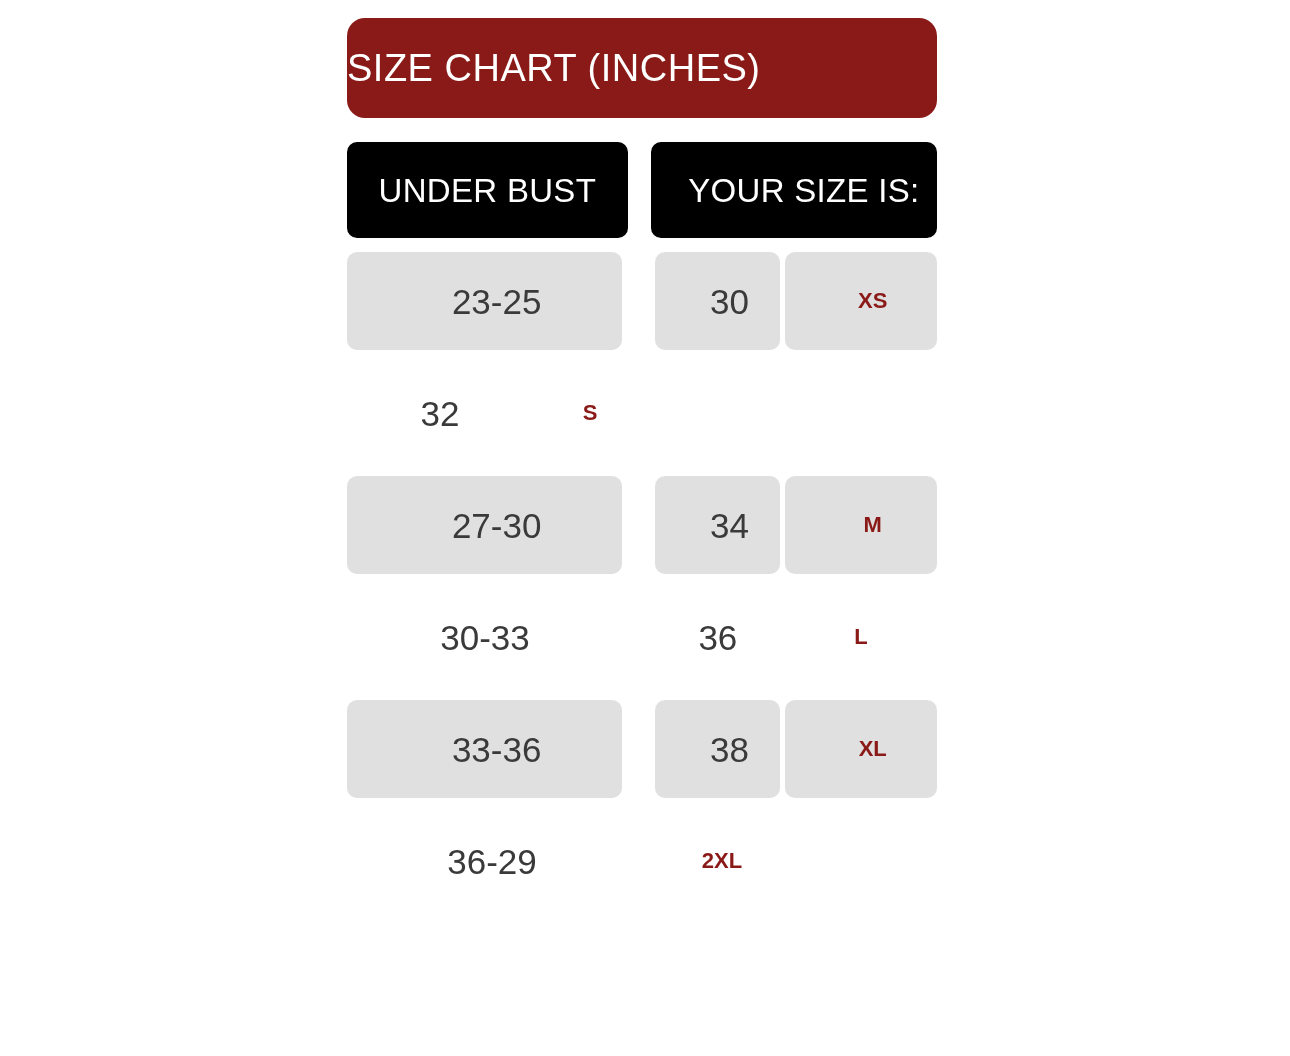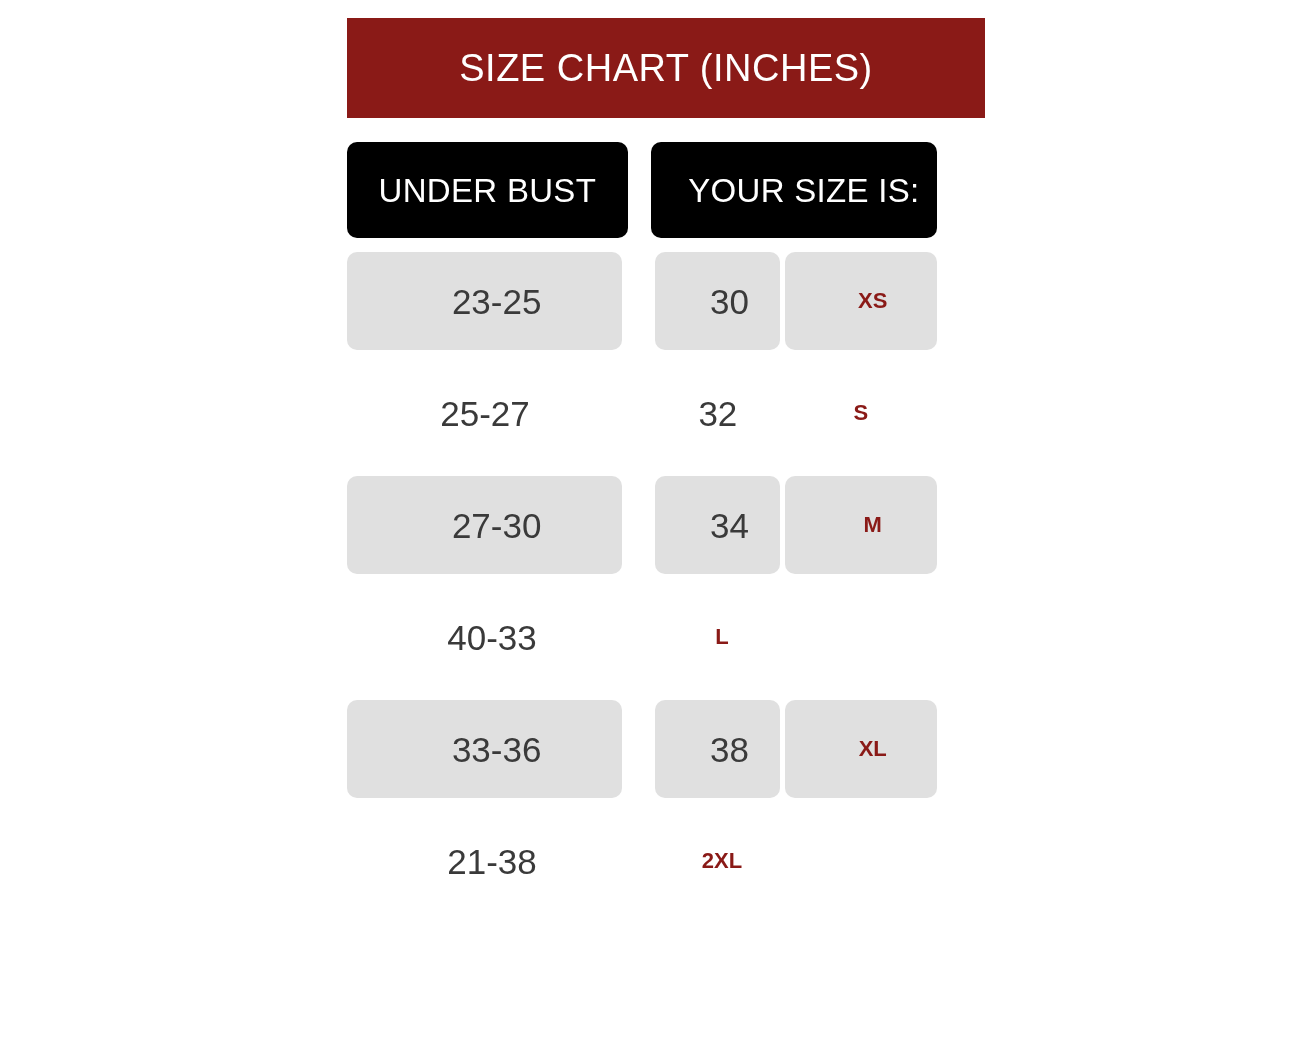--- a/index.html
+++ b/index.html
@@ -23,27 +23,27 @@
 
   .chart-wrap {
     position: absolute;
     left: 347px;
     top: 18px;
     width: 590px;
   }
 
   
   .title-banner {
-    width: 638px;
+    width: 590px;
     height: 100px;
     background: #8a1a17;
-    border-radius: 0;
+    border-radius: 18px;
     display: flex;
     align-items: center;
-    justify-content: center;
+    justify-content: flex-start;
     box-sizing: border-box;
   }
   .title-banner .title-text {
     color: #ffffff;
     font-size: 38px;
     letter-spacing: 0.5px;
     font-weight: 400;
     text-align: center;
     line-height: 1;
   }
@@ -131,23 +131,20 @@
       </div>
       <div class="cell col-b">
         <span class="cell-text">30</span>
       </div>
       <div class="cell col-c size">
         <span class="cell-text">XS</span>
       </div>
     </div>
 
     <div class="data-row">
-      <div class="cell col-a">
-        <span class="cell-text">25-27</span>
-      </div>
       <div class="cell col-b">
         <span class="cell-text">32</span>
       </div>
       <div class="cell col-c size">
         <span class="cell-text">S</span>
       </div>
     </div>
 
     <div class="data-row shaded">
       <div class="cell col-a">
@@ -156,42 +153,45 @@
       <div class="cell col-b">
         <span class="cell-text">34</span>
       </div>
       <div class="cell col-c size">
         <span class="cell-text">M</span>
       </div>
     </div>
 
     <div class="data-row">
       <div class="cell col-a">
-        <span class="cell-text">40-33</span>
+        <span class="cell-text">30-33</span>
+      </div>
+      <div class="cell col-b">
+        <span class="cell-text">36</span>
       </div>
       <div class="cell col-c size">
         <span class="cell-text">L</span>
       </div>
     </div>
 
     <div class="data-row shaded">
       <div class="cell col-a">
         <span class="cell-text">33-36</span>
       </div>
       <div class="cell col-b">
         <span class="cell-text">38</span>
       </div>
       <div class="cell col-c size">
         <span class="cell-text">XL</span>
       </div>
     </div>
 
     <div class="data-row">
       <div class="cell col-a">
-        <span class="cell-text">21-38</span>
+        <span class="cell-text">36-29</span>
       </div>
       <div class="cell col-c size">
         <span class="cell-text">2XL</span>
       </div>
     </div>
 
 
   </div>
 </div>
 

